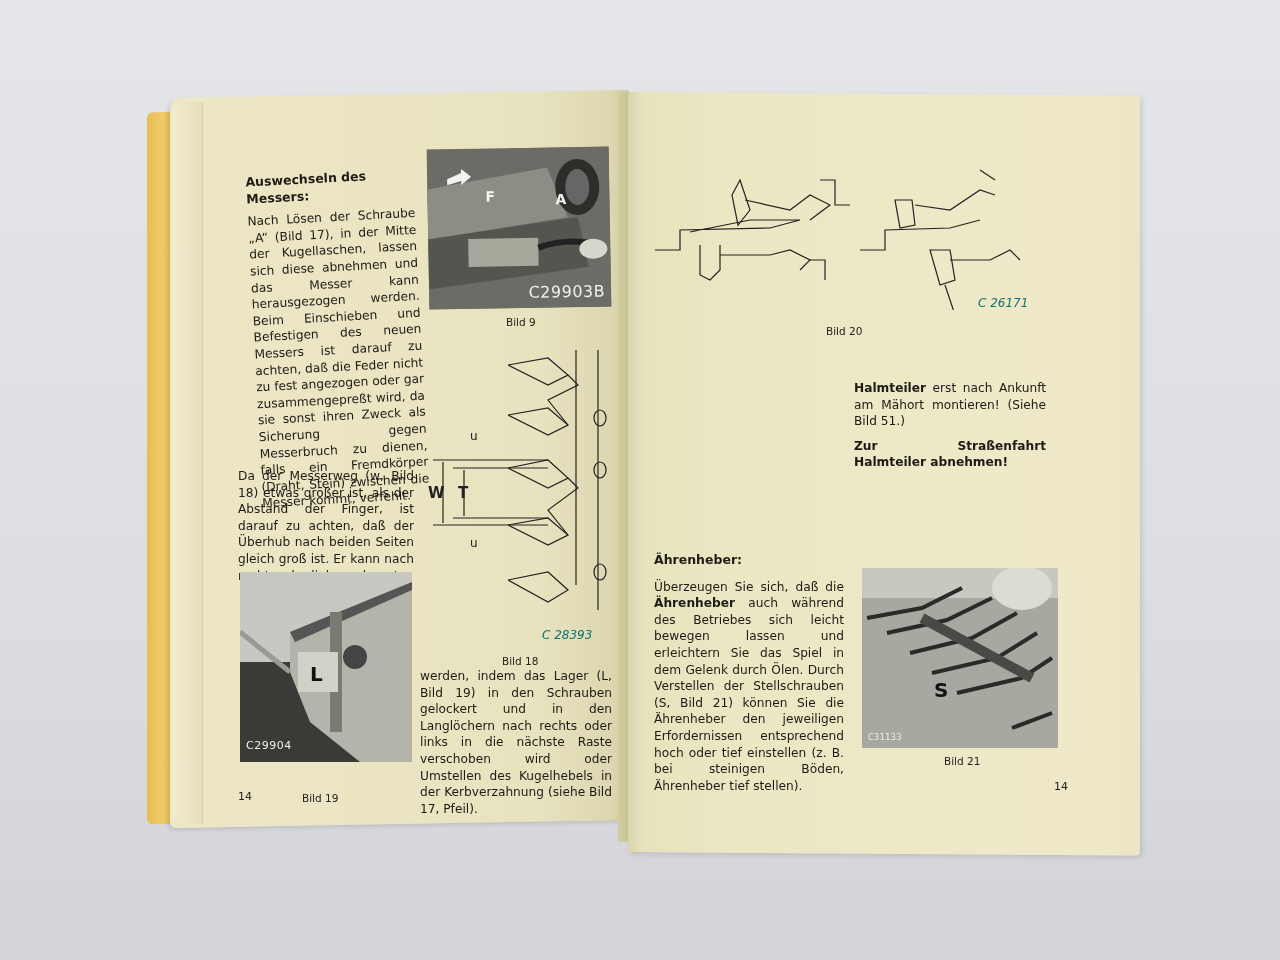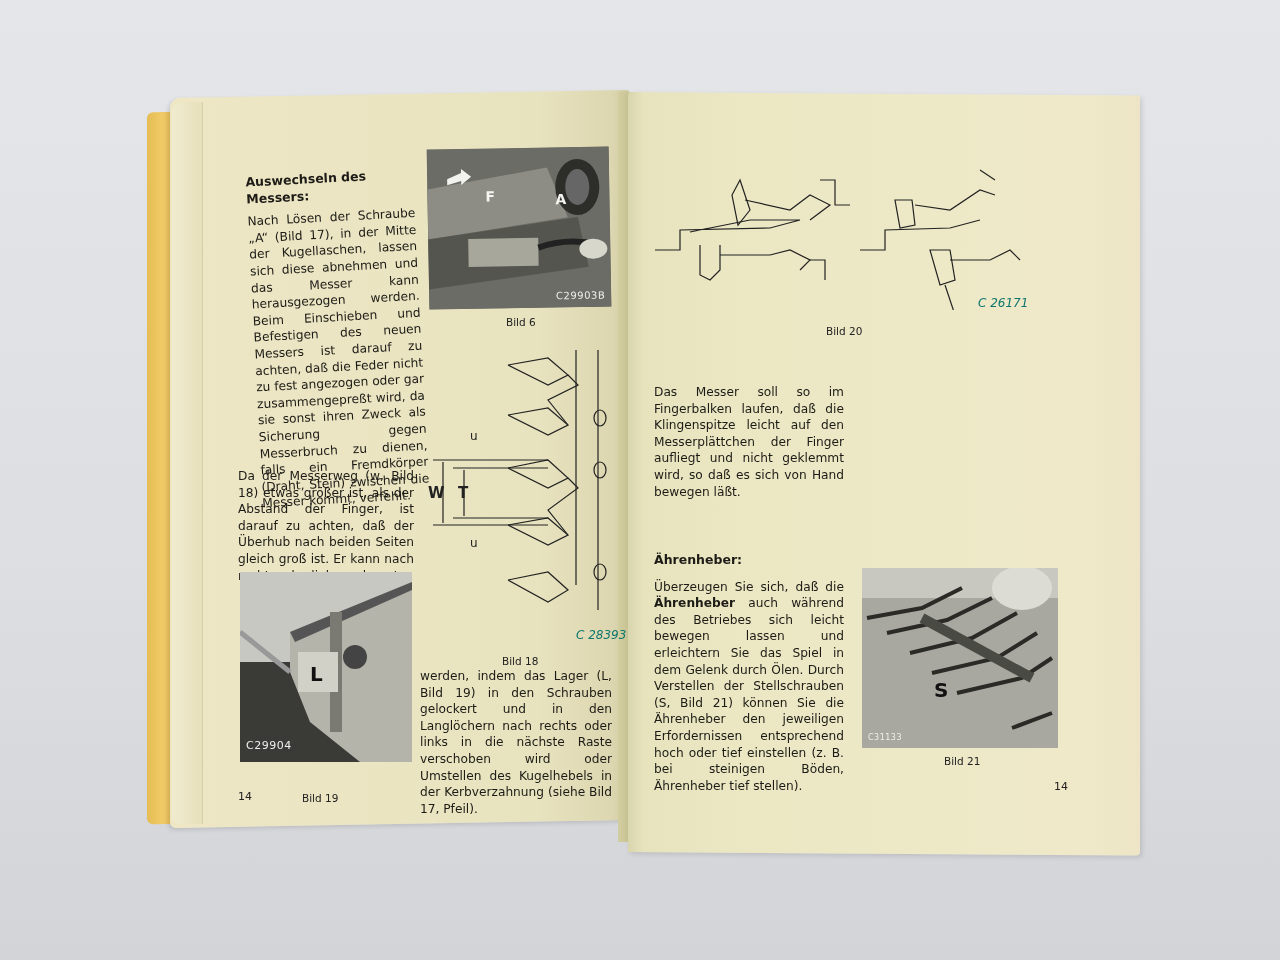--- a/index.html
+++ b/index.html
@@ -41,21 +41,21 @@
   .txt { position:absolute; font-size:12.2px; line-height:16.6px; color:#1c1b16; }
   .txt p { margin:0 0 8px 0; text-align:justify; }
   .heading { font-weight:bold; font-size:12.5px; margin-bottom:6px; }
   .bold { font-weight:bold; }
   .caption { position:absolute; font-size:10.5px; color:#222; }
   .pagenum { position:absolute; font-size:11px; color:#222; }
   .photo {
     position:absolute; overflow:hidden;
     background:linear-gradient(150deg,#8a8a82 0%,#5d5d57 40%,#6f6f69 70%,#4f4f4a 100%);
   }
-  .photo .code { position:absolute; color:#eee; font-size:10px; letter-spacing:0.5px; }
+  .photo .code { position:absolute; color:#eee; font-size:16px; letter-spacing:0.5px; }
   .photo .label { position:absolute; color:#111; font-weight:bold; font-size:20px; }
   .drawing { position:absolute; }
   .drawcode { position:absolute; font-style:italic; font-size:12px; color:#0f766e; }
 </style>
 </head>
 <body>
 
 <div>
   <div class="cover-spine"></div>
   <div class="page-left"></div>
@@ -77,21 +77,21 @@
       <ellipse cx="150" cy="40" rx="12" ry="18" fill="#666"></ellipse>
       <rect x="40" y="90" width="70" height="28" fill="#a8a79c"></rect>
       <path d="M110,100 Q140,90 170,98" stroke="#222" stroke-width="6" fill="none"></path>
       <ellipse cx="165" cy="102" rx="14" ry="10" fill="#d8d7cc"></ellipse>
       <polygon points="20,30 34,24 34,20 44,28 34,36 34,32 20,36" fill="#f2f2ee"></polygon>
     </svg>
     <span class="label" style="left:58px; top:40px; color:#f4f4f0; font-size:14px;">F</span>
     <span class="label" style="left:128px; top:44px; color:#f4f4f0; font-size:14px;">A</span>
     <span class="code" style="right:6px; bottom:6px;">C29903B</span>
   </div>
-  <div class="caption" style="left:506px; top:316px;">Bild 6</div>
+  <div class="caption" style="left:506px; top:316px;">Bild 9</div>
 
   <svg class="drawing" style="left:428px; top:340px;" width="190" height="290">
     <g stroke="#222" stroke-width="1.2" fill="none">
       <line x1="170" y1="10" x2="170" y2="270"></line>
       <line x1="148" y1="10" x2="148" y2="245"></line>
       <path d="M80,25 L120,18 L140,35 L120,45 L80,25"></path>
       <path d="M80,75 L120,68 L140,85 L120,95 L80,75"></path>
       <path d="M80,128 L120,120 L140,138 L120,148 L80,128"></path>
       <path d="M80,185 L120,178 L140,195 L120,205 L80,185"></path>
       <path d="M80,240 L120,232 L140,250 L120,262 L80,240"></path>
@@ -105,21 +105,21 @@
       <line x1="25" y1="128" x2="120" y2="128"></line>
       <line x1="25" y1="178" x2="120" y2="178"></line>
       <line x1="15" y1="122" x2="15" y2="183"></line>
       <line x1="36" y1="130" x2="36" y2="176"></line>
     </g>
     <text x="42" y="100" font-size="12" fill="#222">u</text>
     <text x="0" y="158" font-size="15" font-weight="bold" fill="#222">W</text>
     <text x="30" y="158" font-size="15" font-weight="bold" fill="#222">T</text>
     <text x="42" y="207" font-size="12" fill="#222">u</text>
   </svg>
-  <div class="drawcode" style="left:576px; top:628px;text-align:center;">C 28393</div>
+  <div class="drawcode" style="left:542px; top:628px;text-align:center;">C 28393</div>
   <div class="caption" style="left:502px; top:655px;">Bild 18</div>
 
   <div class="txt" style="left:238px; top:468px; width:176px;">
     <p>Da der Messerweg (w, Bild 18) etwas größer ist, als der Abstand der Finger, ist darauf zu achten, daß der Überhub nach beiden Seiten gleich groß ist. Er kann nach rechts oder links verlagert</p>
   </div>
 
   <div class="photo" style="left:240px; top:572px; width:172px; height:190px;">
     <svg width="172" height="190">
       <rect x="0" y="0" width="172" height="190" fill="#c8c8c2"></rect>
       <rect x="0" y="90" width="172" height="100" fill="#3a3a36"></rect>
@@ -156,28 +156,29 @@
       <path d="M330,20 L345,30"></path>
       <path d="M280,100 L300,100 L305,130 L290,135 Z"></path>
       <path d="M300,110 L340,110 L360,100 L370,110"></path>
       <path d="M295,135 L310,180"></path>
     </g>
   </svg>
   <div class="drawcode" style="left:978px; top:296px;">C 26171</div>
   <div class="caption" style="left:826px; top:325px;">Bild 20</div>
 
   <div class="txt" style="left:654px; top:384px; width:190px;">
-    <p>Das Messer soll so im Fingerbalken laufen, daß die Klingenspitze leicht auf den Messerplättchen der Finger aufliegt und nicht geklemmt wird, so daß es sich von Hand bewegen läßt.</p>
   </div>
   <div class="txt" style="left:654px; top:552px; width:190px;">
     <div class="heading" style="margin-bottom:10px;">Ährenheber:</div>
     <p><span>Überzeugen Sie sich, daß die </span><span class="bold">Ährenheber</span><span> auch während des Betriebes sich leicht bewegen lassen und erleichtern Sie das Spiel in dem Gelenk durch Ölen. Durch Verstellen der Stellschrauben (S, Bild 21) können Sie die Ährenheber den jeweiligen Erfordernissen entsprechend hoch oder tief einstellen (z. B. bei steinigen Böden, Ährenheber tief stellen).</span></p>
   </div>
 
   <div class="txt" style="left:854px; top:380px; width:192px;">
+    <p><span class="bold">Halmteiler</span><span> erst nach Ankunft am Mähort montieren! (Siehe Bild 51.)</span></p>
+    <p class="bold">Zur Straßenfahrt Halmteiler abnehmen!</p>
   </div>
 
   <div class="photo" style="left:862px; top:568px; width:196px; height:180px;">
     <svg width="196" height="180">
       <rect x="0" y="0" width="196" height="180" fill="#a9a8a0"></rect>
       <rect x="0" y="0" width="196" height="30" fill="#c9c8c0"></rect>
       <ellipse cx="160" cy="20" rx="30" ry="22" fill="#dcdcd4"></ellipse>
       <g stroke="#2a2a26" stroke-width="4" fill="none">
         <path d="M5,50 L60,40 L100,20"></path>
         <path d="M25,65 L85,52 L130,30"></path>

